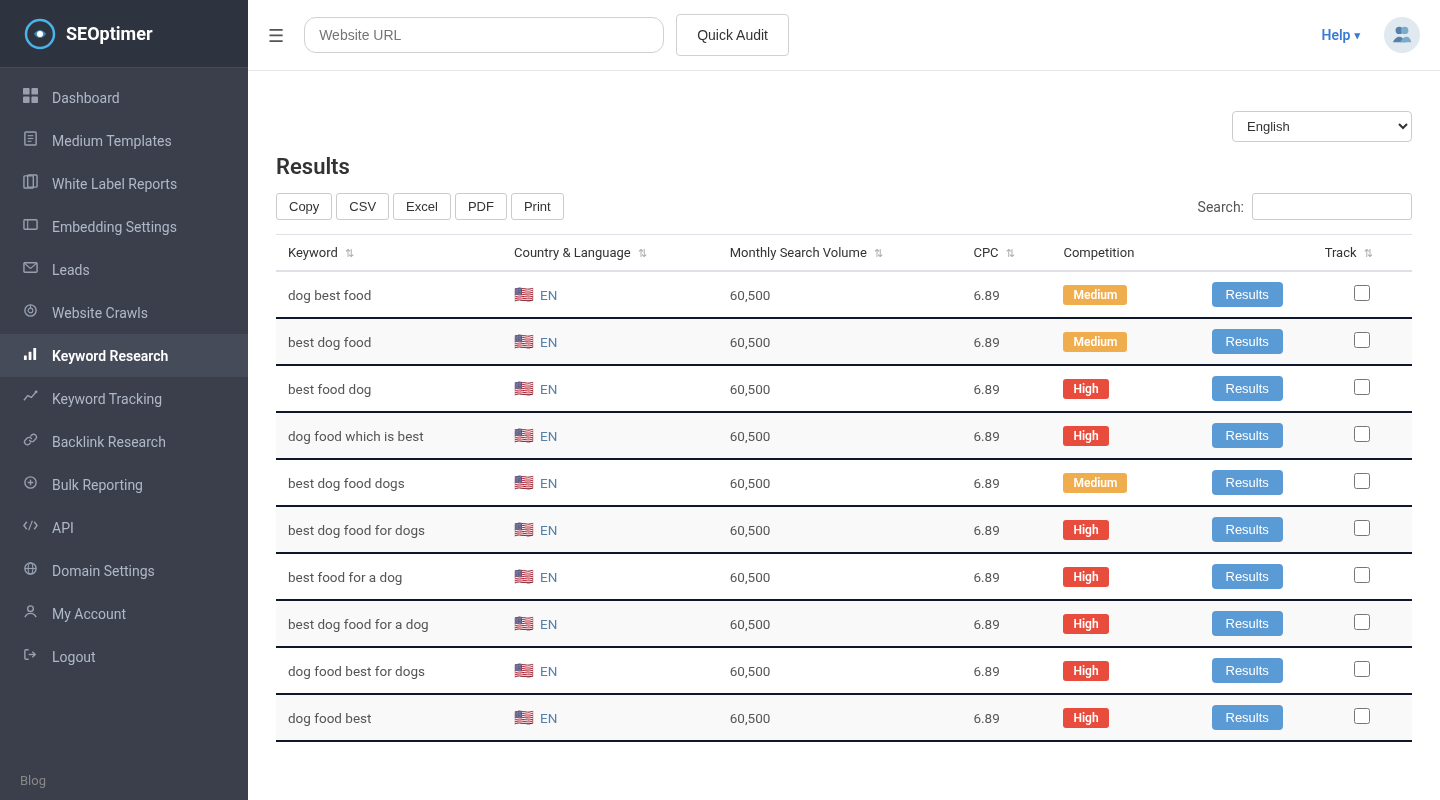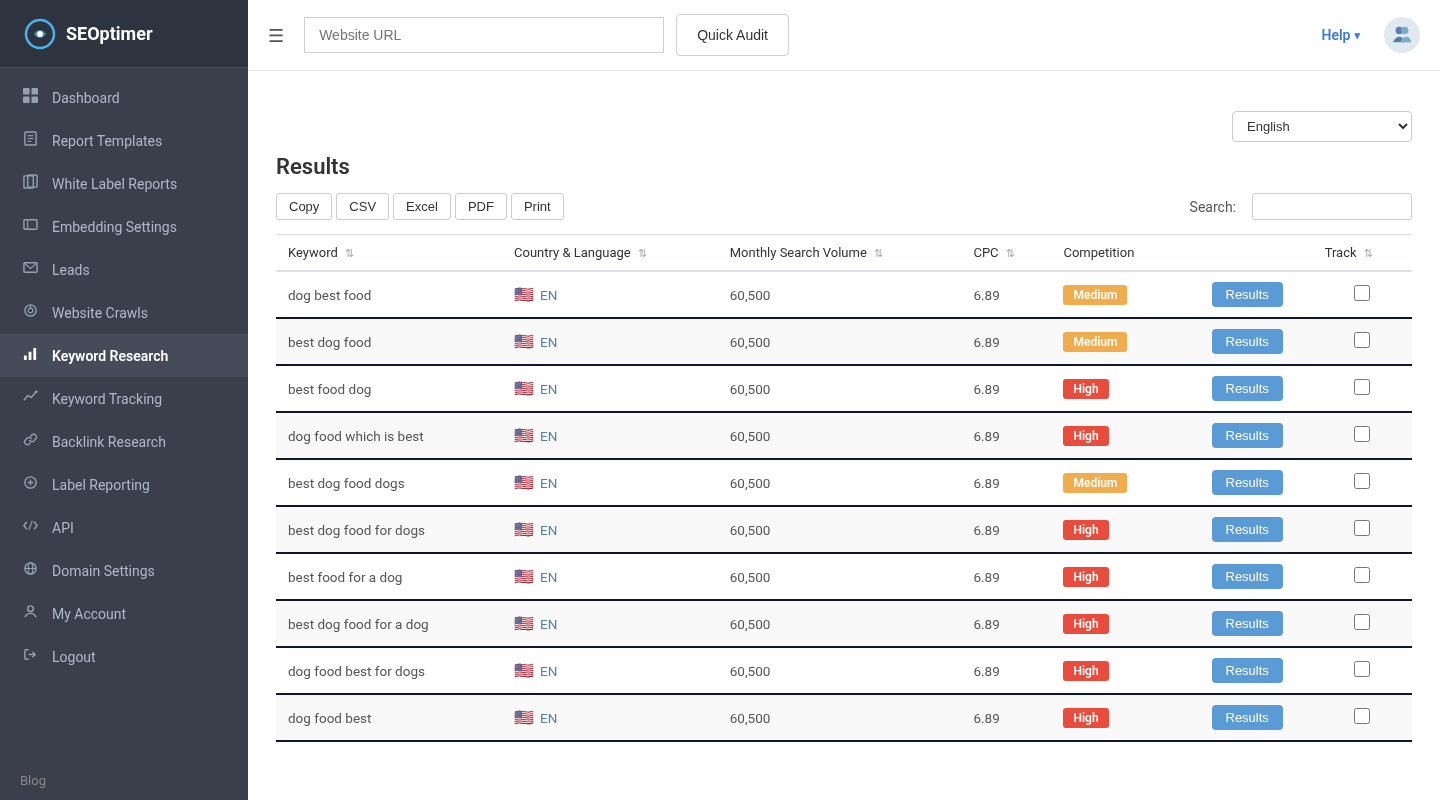--- a/index.html
+++ b/index.html
@@ -93,21 +93,21 @@
       font-size: 18px;
       color: #555;
       cursor: pointer;
       margin-right: 8px;
     }
     .header-url-input {
       flex: 1;
       max-width: 360px;
       padding: 9px 14px;
       border: 1px solid #d0d0d0;
-      border-radius: 0;
+      border-radius: 12px;
       font-size: 14px;
       color: #999;
       outline: none;
     }
     .header-audit-btn {
       padding: 12px 20px;
       background: #fff;
       border: 1px solid #d0d0d0;
       border-radius: 4px;
       font-size: 14px;
@@ -187,21 +187,21 @@
       font-size: 13px;
       color: #333;
       cursor: pointer;
       margin-right: 4px;
       border-radius: 3px;
     }
     .search-area {
       margin-left: auto;
       display: flex;
       align-items: center;
-      gap: 16px;
+      gap: 8px;
     }
     .search-label {
       font-size: 14px;
       color: #555;
     }
     .search-input {
       padding: 5px 10px;
       border: 1px solid #ccc;
       border-radius: 3px;
       font-size: 13px;
@@ -312,21 +312,21 @@
           </svg></span>
       <span class="sidebar-item-label">Dashboard</span>
     </div>
       <div class="sidebar-item">
       <span class="sidebar-item-icon"><svg width="15" height="15" viewBox="0 0 16 16" fill="currentColor">
             <rect x="2" y="1" width="12" height="14" rx="1" fill="none" stroke="currentColor" stroke-width="1.5"></rect>
             <line x1="5" y1="5" x2="11" y2="5" stroke="currentColor" stroke-width="1.2"></line>
             <line x1="5" y1="8" x2="11" y2="8" stroke="currentColor" stroke-width="1.2"></line>
             <line x1="5" y1="11" x2="9" y2="11" stroke="currentColor" stroke-width="1.2"></line>
           </svg></span>
-      <span class="sidebar-item-label">Report Templates</span>
+      <span class="sidebar-item-label">Medium Templates</span>
     </div>
       <div class="sidebar-item">
       <span class="sidebar-item-icon"><svg width="15" height="15" viewBox="0 0 16 16" fill="currentColor">
             <rect x="1" y="2" width="10" height="13" rx="1" fill="none" stroke="currentColor" stroke-width="1.5"></rect>
             <rect x="5" y="1" width="10" height="13" rx="1" fill="none" stroke="currentColor" stroke-width="1.5"></rect>
           </svg></span>
       <span class="sidebar-item-label">White Label Reports</span>
     </div>
       <div class="sidebar-item">
       <span class="sidebar-item-icon"><svg width="15" height="15" viewBox="0 0 16 16" fill="currentColor">
@@ -371,21 +371,21 @@
             <path d="M9 7a3 3 0 0 0-4.5-.5l-2 2a3 3 0 0 0 4.24 4.24l1.13-1.14" fill="none" stroke="currentColor" stroke-width="1.5" stroke-linecap="round"></path>
           </svg></span>
       <span class="sidebar-item-label">Backlink Research</span>
     </div>
       <div class="sidebar-item">
       <span class="sidebar-item-icon"><svg width="15" height="15" viewBox="0 0 16 16" fill="currentColor">
             <circle cx="8" cy="8" r="6" fill="none" stroke="currentColor" stroke-width="1.5"></circle>
             <line x1="8" y1="5" x2="8" y2="11" stroke="currentColor" stroke-width="1.5"></line>
             <line x1="5" y1="8" x2="11" y2="8" stroke="currentColor" stroke-width="1.5"></line>
           </svg></span>
-      <span class="sidebar-item-label">Label Reporting</span>
+      <span class="sidebar-item-label">Bulk Reporting</span>
     </div>
       <div class="sidebar-item">
       <span class="sidebar-item-icon"><svg width="15" height="15" viewBox="0 0 16 16" fill="currentColor">
             <polyline points="4,4 1,8 4,12" fill="none" stroke="currentColor" stroke-width="1.5"></polyline>
             <polyline points="12,4 15,8 12,12" fill="none" stroke="currentColor" stroke-width="1.5"></polyline>
             <line x1="10" y1="3" x2="6" y2="13" stroke="currentColor" stroke-width="1.2"></line>
           </svg></span>
       <span class="sidebar-item-label">API</span>
     </div>
       <div class="sidebar-item">

